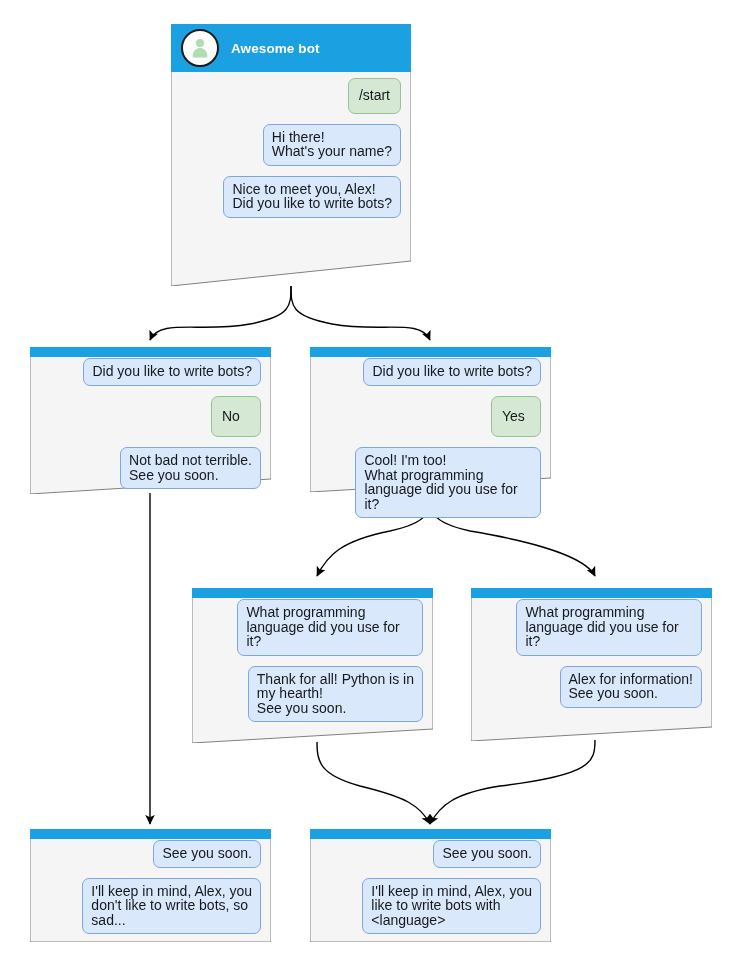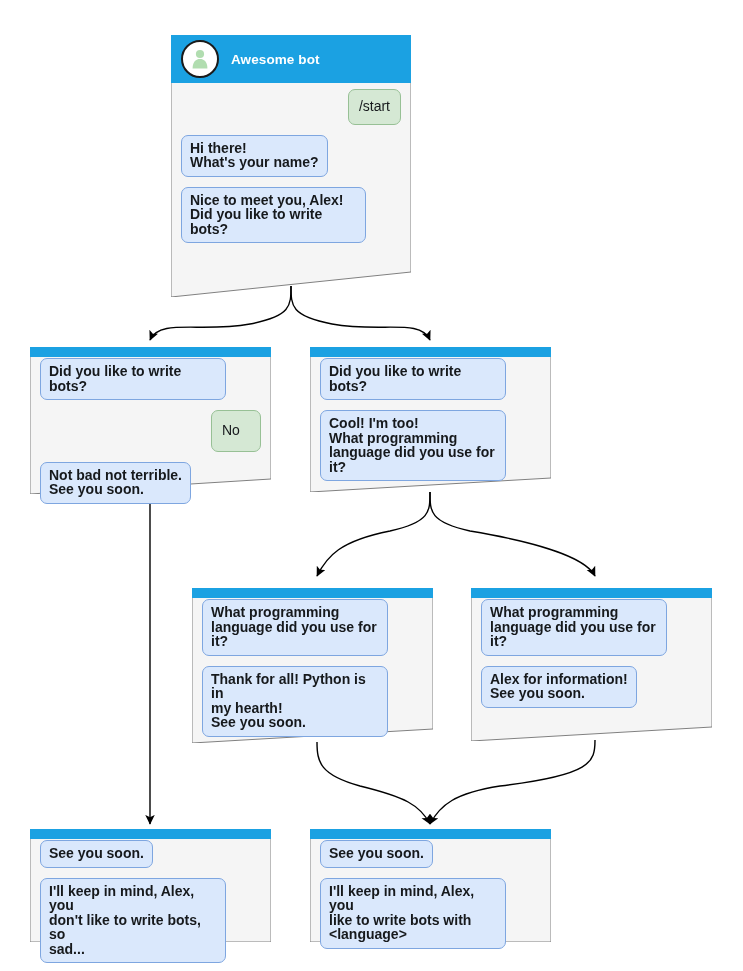--- a/index.html
+++ b/index.html
@@ -95,21 +95,21 @@
     width: 100%;
     box-sizing: border-box;
     padding: 0 10px;
     display: flex;
     flex-direction: column;
   }
   .msg-row {
     display: flex;
     margin-bottom: 10px;
   }
-  .msg-row.left { justify-content: flex-start; font-weight: bold; }
+  .msg-row.left { justify-content: flex-end; }
   .msg-row.right { justify-content: flex-end; }
   .bubble {
     border-radius: 7px;
     border: 1px solid transparent;
     box-sizing: border-box;
     font-size: 14px;
     line-height: 14.5px;
     color: #16191c;
     padding: 5px 8px 6px 8px;
     white-space: pre-line;
@@ -150,21 +150,21 @@
 
     <path d="M430,492 C430,512 430,522 470,531 C530,541 585,556 595,576" fill="none" stroke="#000000" stroke-width="1.4" marker-end="url(#arrow)"></path>
 
     <path d="M150,493 L150,824" fill="none" stroke="#000000" stroke-width="1.4" marker-end="url(#arrow)"></path>
 
     <path d="M317,742 C317,762 320,775 360,786 C405,797 420,805 430,824" fill="none" stroke="#000000" stroke-width="1.4" marker-end="url(#arrow)"></path>
 
     <path d="M595,740 C595,762 592,775 500,786 C455,793 440,805 430,824" fill="none" stroke="#000000" stroke-width="1.4" marker-end="url(#arrow)"></path>
   </svg>
 
-  <div class="node" style="left:171px; top:35px; width:240px; height:262px;">
+  <div class="node" style="left:171px; top:24px; width:240px; height:262px;">
     <svg class="node-shape" viewBox="0 0 240 262" preserveAspectRatio="none">
       <polygon points="0,0 240,0 240,237 0,262" fill="#f5f5f5" stroke="#808080" stroke-width="1"></polygon>
       <rect x="0" y="0" width="240" height="48" fill="#1ba1e2"></rect>
     </svg>
     <div class="node-inner">
       <div class="node-header-full">
         <div class="avatar">
           <svg width="24" height="24" viewBox="0 0 24 24">
             <circle cx="12" cy="7" r="4.1" fill="#b1ddb0"></circle>
             <path d="M4.6 21.5 C4.6 14.6 8.2 12.1 12 12.1 C15.8 12.1 19.4 14.6 19.4 21.5 Z" fill="#b1ddb0"></path>
@@ -214,20 +214,23 @@
     <svg class="node-shape" viewBox="0 0 241 145" preserveAspectRatio="none">
       <polygon points="0,0 241,0 241,131 0,145" fill="#f5f5f5" stroke="#808080" stroke-width="1"></polygon>
       <rect x="0" y="0" width="241" height="10" fill="#1ba1e2"></rect>
     </svg>
     <div class="node-inner">
       <div class="node-header-bar" style="background:#1ba1e2;"></div>
       <div class="messages" style="top:11px;">
         <div class="msg-row left">
           <div class="bubble bot">Did you like to write bots?</div>
         </div>
+        <div class="msg-row right">
+          <div class="bubble user tall">Yes</div>
+        </div>
         <div class="msg-row left">
           <div class="bubble bot">Cool! I'm too!
 What programming
 language did you use for it?</div>
         </div>
       </div>
     </div>
   </div>
 
   <div class="node" style="left:192px; top:588px; width:241px; height:155px;">

